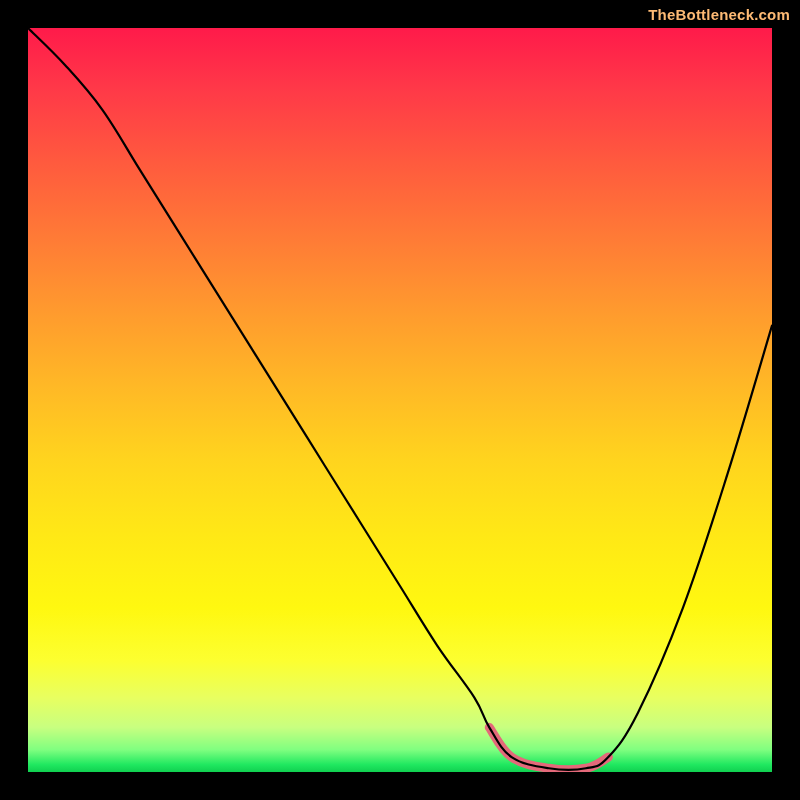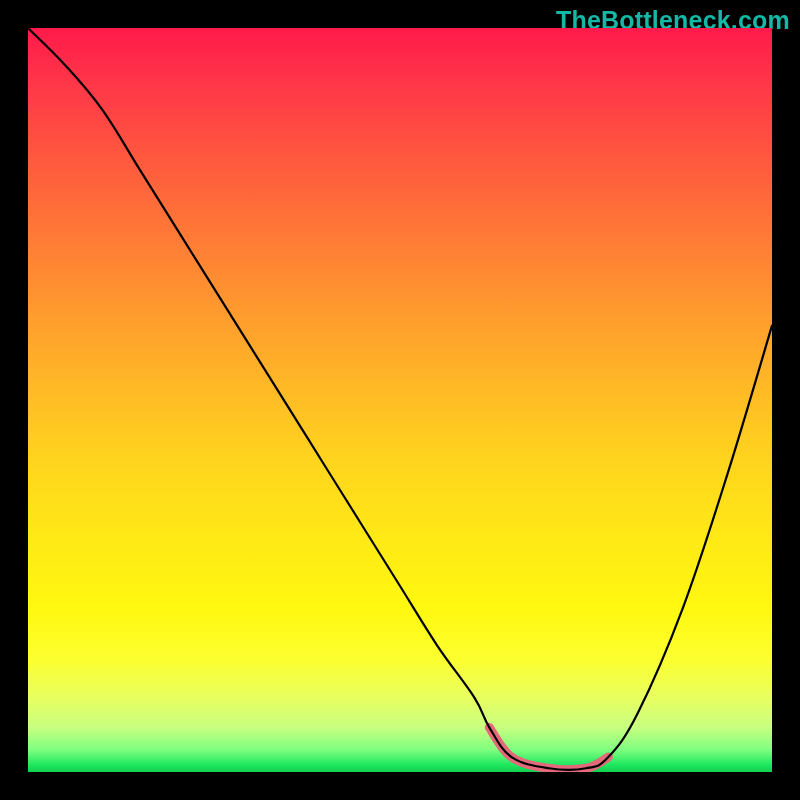--- a/index.html
+++ b/index.html
@@ -36,23 +36,23 @@
       #80ff80 97%,
       #20e860 99%,
       #10d050 100%
     );
   }
   .watermark {
     position: absolute;
     top: 6px;
     right: 10px;
     font-family: Arial, Helvetica, sans-serif;
-    font-size: 25px;
+    font-size: 15px;
     font-weight: 600;
-    color: #14b8a6;
+    color: #fdba74;
     letter-spacing: 0.2px;
   }
   svg.curve {
     position: absolute;
     inset: 0;
     width: 100%;
     height: 100%;
   }
   .black-line {
     fill: none;

